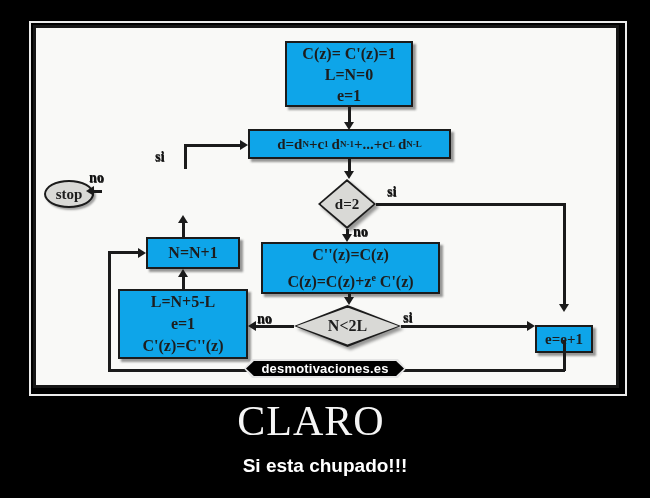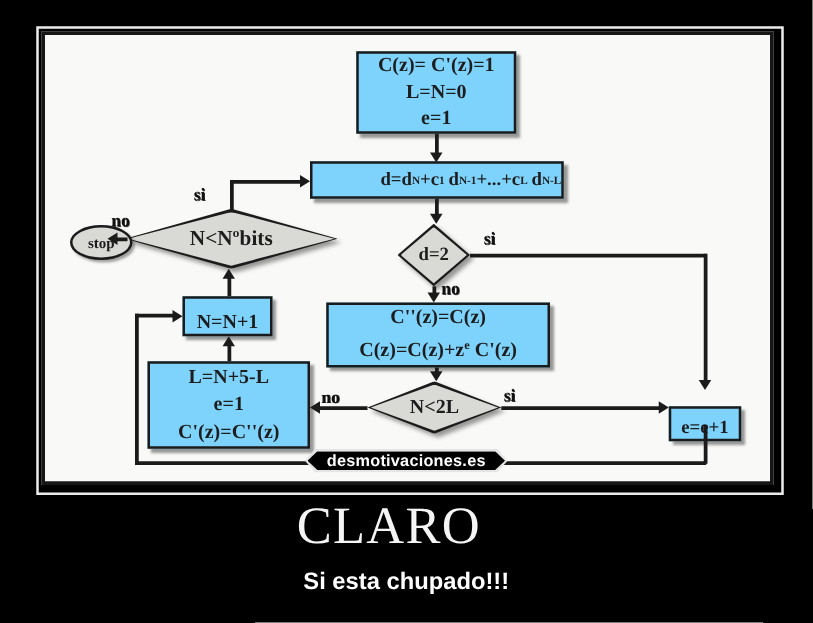--- a/index.html
+++ b/index.html
@@ -6,23 +6,23 @@
   body{width:650px;height:498px;background:#000;position:relative;overflow:hidden;
        font-family:"Liberation Serif",serif;}
 
   
   .frame{position:absolute;left:29px;top:21px;width:590px;height:367px;
          border:2px solid #ececec;padding:2px;background:#000;box-sizing:content-box;}
   .art{position:relative;width:580px;height:357px;background:#f9f9f7;
        border:3px solid #171717;box-sizing:content-box;}
 
   
-  .fbox{position:absolute;background:#7dd3fc;border:2px solid #1b1b1b;
+  .fbox{position:absolute;background:#0ea5e9;border:2px solid #1b1b1b;
         box-shadow:3px 3px 2px rgba(30,30,30,.45);
-        display:flex;flex-direction:column;align-items:center;justify-content:flex-end;
+        display:flex;flex-direction:column;align-items:center;justify-content:center;
         font-weight:bold;color:#1d1d1d;box-sizing:border-box;text-align:center;}
   .diamond{position:absolute;filter:drop-shadow(3px 3px 1.5px rgba(30,30,30,.45));}
   .d-outer{position:absolute;inset:0;background:#1b1b1b;
            clip-path:polygon(50% 0,100% 50%,50% 100%,0 50%);}
   .d-inner{position:absolute;inset:2.5px;background:#d9d9d6;
            clip-path:polygon(50% 0,100% 50%,50% 100%,0 50%);}
   .d-label{position:absolute;inset:0;display:flex;align-items:center;justify-content:center;
            font-weight:bold;color:#1d1d1d;}
   .ellipse{position:absolute;background:#d9d9d6;border:2px solid #1b1b1b;border-radius:50%;
            box-shadow:2px 2px 2px rgba(30,30,30,.4);
@@ -73,27 +73,22 @@
         <span>+c</span>
         <span class="sb">1</span>
         <span style="margin-left:3px;">d</span>
         <span class="sb">N-1</span>
         <span>+...+c</span>
         <span class="sb">L</span>
         <span style="margin-left:3px;">d</span>
         <span class="sb">N-L</span>
     </div>
 
-    <div class="diamond" style="left:64px;top:139px;width:170px;height:48px;">
-      <div class="d-outer"></div>
-      <div class="d-inner"></div>
-      <div class="d-label" style="font-size:17px;">N&lt;Nºbits</div>
-    </div>
 
-    <div class="ellipse" style="left:20px;top:152px;width:50px;height:28px;font-size:12px;">
+    <div class="ellipse" style="left:8px;top:152px;width:50px;height:28px;font-size:15px;">
       <span>stop</span>
     </div>
 
     <div class="diamond" style="left:282px;top:151px;width:58px;height:50px;">
       <div class="d-outer"></div>
       <div class="d-inner"></div>
       <div class="d-label" style="font-size:15px;">d=2</div>
     </div>
 
     <div class="fbox" style="left:225px;top:214px;width:179px;height:52px;font-size:16px;line-height:23px;">
@@ -102,21 +97,21 @@
         <span>C(z)=C(z)+z</span><span class="sp">e</span><span style="margin-left:4px;">C'(z)</span>
       </div>
     </div>
 
     <div class="diamond" style="left:258px;top:277px;width:107px;height:42px;">
       <div class="d-outer"></div>
       <div class="d-inner"></div>
       <div class="d-label" style="font-size:16px;">N&lt;2L</div>
     </div>
 
-    <div class="fbox" style="left:110px;top:209px;width:72px;height:32px;font-size:16px;">
+    <div class="fbox" style="left:110px;top:209px;width:94px;height:32px;font-size:16px;">
       <div>N=N+1</div>
     </div>
 
     <div class="fbox" style="left:82px;top:261px;width:130px;height:70px;font-size:16px;line-height:22px;">
       <div>L=N+5-L</div>
       <div>e=1</div>
       <div>C'(z)=C''(z)</div>
     </div>
 
     <div class="fbox" style="left:499px;top:297px;width:58px;height:28px;font-size:15px;">

